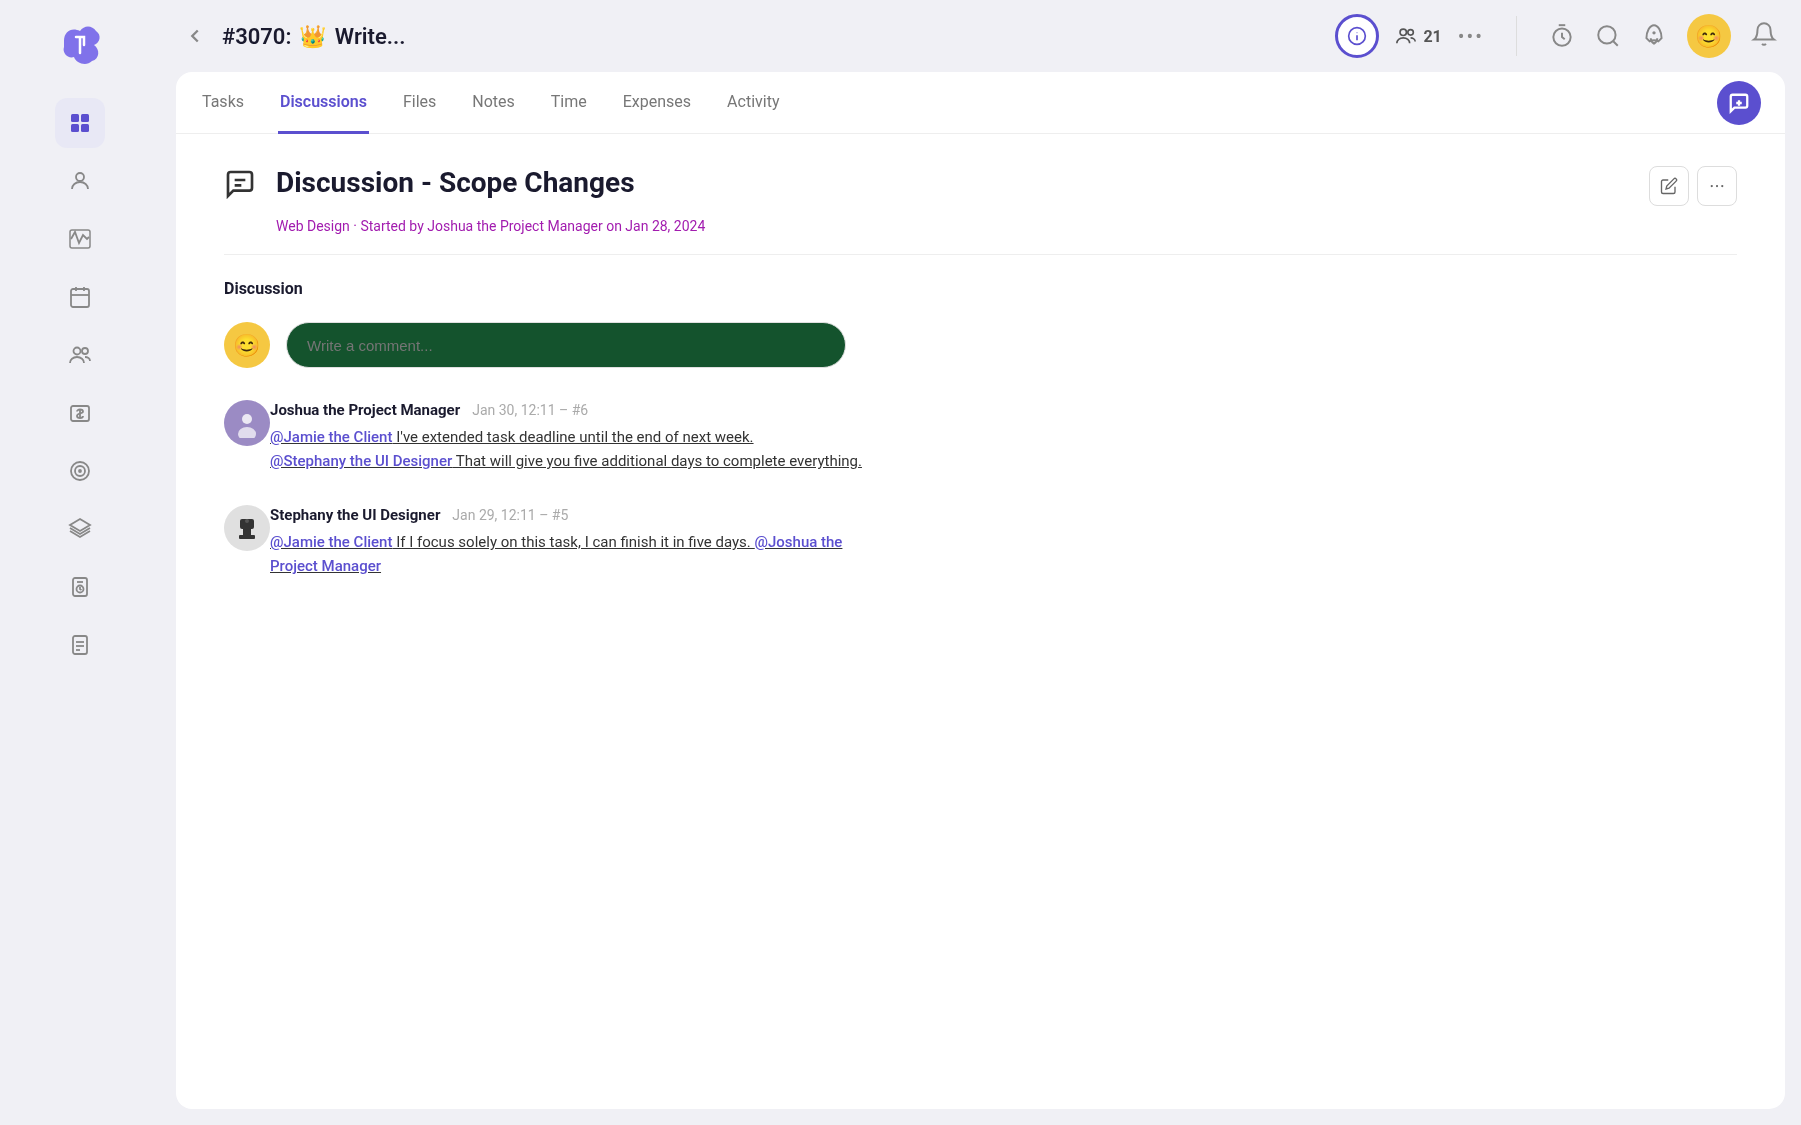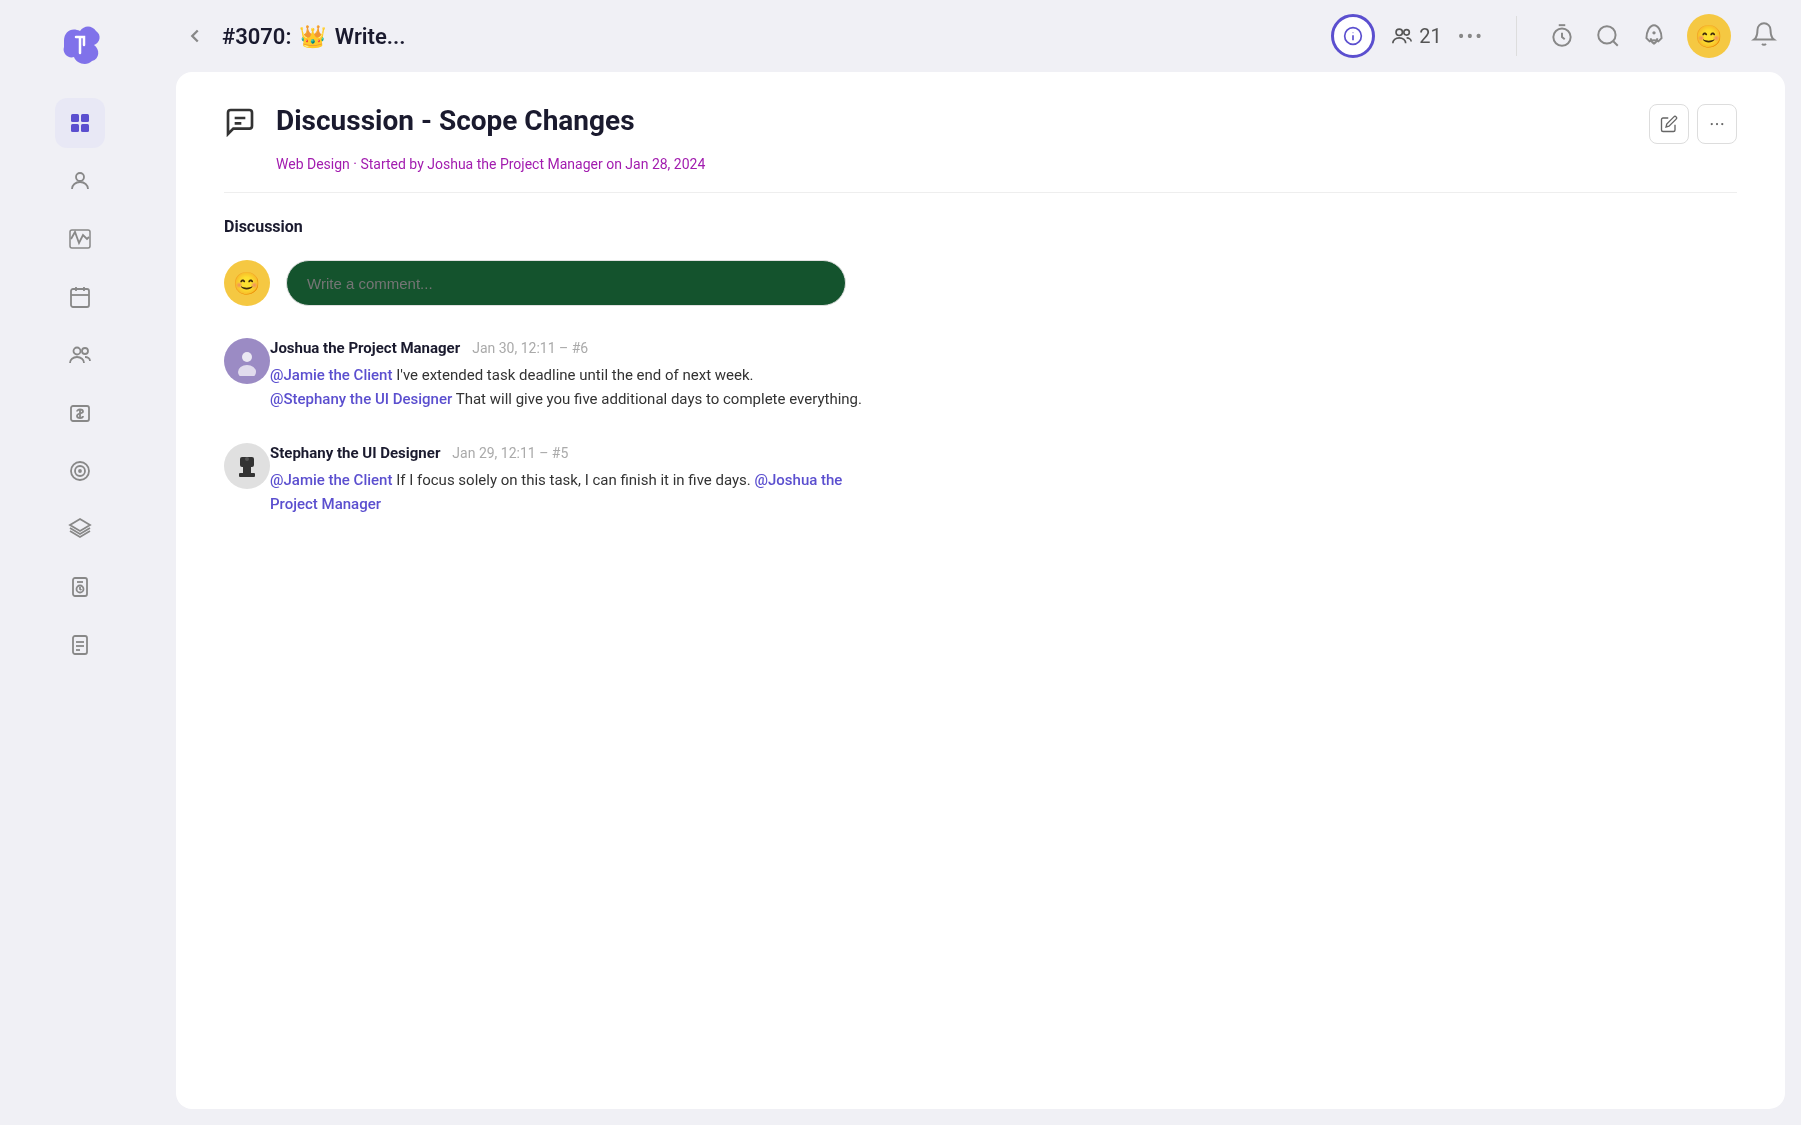--- a/index.html
+++ b/index.html
@@ -120,22 +120,22 @@
       color: #555;
       cursor: pointer;
     }
 
     .topbar-members svg {
       width: 22px;
       height: 22px;
     }
 
     .topbar-members span {
-      font-size: 20px;
-      font-weight: 400;
+      font-size: 16px;
+      font-weight: 700;
     }
 
     .topbar-dots {
       color: #888;
       cursor: pointer;
       font-size: 20px;
       letter-spacing: 2px;
     }
 
     .topbar-divider {
@@ -395,20 +395,21 @@
     .comment-timestamp {
       font-size: 14px;
       color: #aaa;
       margin-left: 8px;
     }
 
     .comment-text {
       font-size: 15px;
       color: #333;
       line-height: 1.6;
+      text-decoration: underline;
     }
 
     .comment-mention {
       color: #5b4fcf;
       font-weight: 500;
     }
   </style>
 </head>
 <body>
 
@@ -561,20 +562,36 @@
         <svg viewBox="0 0 24 24" fill="none" stroke="currentColor" stroke-width="1.8">
           <path d="M18 8A6 6 0 0 0 6 8c0 7-3 9-3 9h18s-3-2-3-9"></path>
             <path d="M13.73 21a2 2 0 0 1-3.46 0"></path>
         </svg>
       </div>
     </div>
   </div>
 
   <div class="content-wrapper">
 
+    <div class="tabs">
+      <div class="tab">Tasks</div>
+      <div class="tab active">Discussions</div>
+      <div class="tab">Files</div>
+      <div class="tab">Notes</div>
+      <div class="tab">Time</div>
+      <div class="tab">Expenses</div>
+      <div class="tab">Activity</div>
+      <div class="tab-new-btn">
+        <svg viewBox="0 0 24 24" fill="none" stroke="white" stroke-width="2.5">
+          <path d="M21 15a2 2 0 0 1-2 2H7l-4 4V5a2 2 0 0 1 2-2h14a2 2 0 0 1 2 2z"></path>
+          <line x1="12" y1="9" x2="12" y2="15"></line>
+            <line x1="9" y1="12" x2="15" y2="12"></line>
+        </svg>
+      </div>
+    </div>
 
     <div class="discussion-content">
 
       <div class="discussion-header">
         <div class="discussion-icon">
           <svg viewBox="0 0 24 24" fill="none" stroke="#333" stroke-width="2">
             <path d="M21 15a2 2 0 0 1-2 2H7l-4 4V5a2 2 0 0 1 2-2h14a2 2 0 0 1 2 2z"></path>
             <line x1="8" y1="9" x2="16" y2="9"></line>
               <line x1="8" y1="13" x2="13" y2="13"></line>
           </svg>

